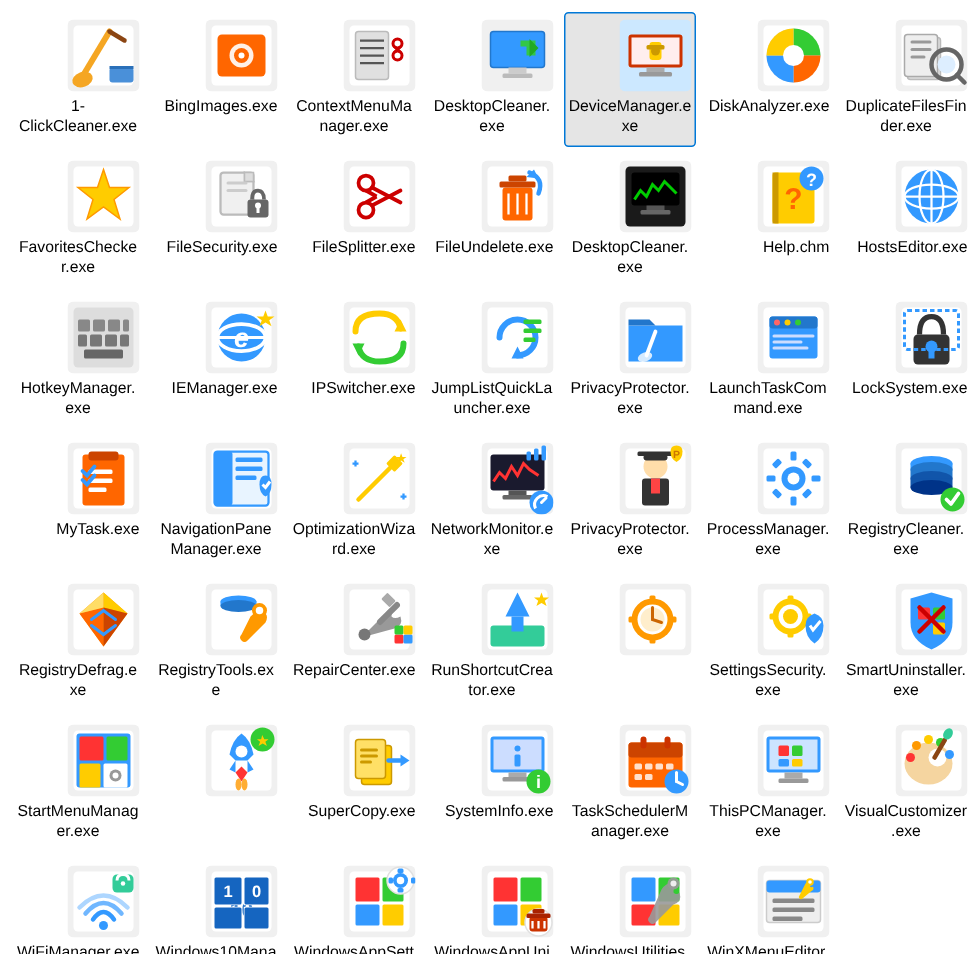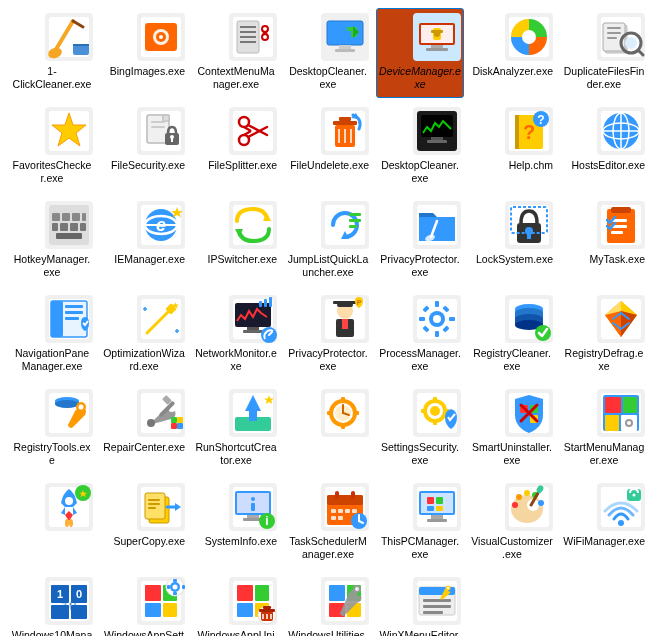--- a/index.html
+++ b/index.html
@@ -22,23 +22,22 @@
       flex-direction: column;
       align-items: flex-end;
       padding: 4px 2px;
       cursor: pointer;
       border: 1px solid transparent;
       border-radius: 3px;
       width: 88px;
       min-height: 90px;
     }
     .icon-item.selected {
-      background: #c2410c;
+      background: #e5e5e5;
       border-color: #0078d7;
-      font-style: italic;
     }
     .icon-img {
       width: 48px;
       height: 48px;
       margin-bottom: 4px;
       display: flex;
       align-items: center;
       justify-content: center;
       font-size: 32px;
     }
@@ -379,20 +378,38 @@
         <path d="M6 16 L6 40 L42 40 L42 16 Z" fill="#3399ff"></path>
         <path d="M6 16 L6 12 L20 12 L24 16 Z" fill="#2277cc"></path>
 
         <line x1="24" y1="20" x2="18" y2="36" stroke="white" stroke-width="2.5" stroke-linecap="round"></line>
         <ellipse cx="17" cy="37" rx="5" ry="3" fill="white" opacity="0.8" transform="rotate(-20 17 37)"></ellipse>
       </svg>
     </div>
     <span class="icon-label">PrivacyProtector.exe</span>
   </div>
 
+  <div class="icon-item">
+    <div class="icon-img">
+      <svg width="48" height="48" viewBox="0 0 48 48">
+        <rect width="48" height="48" fill="#f0f0f0" rx="4"></rect>
+        <rect x="4" y="4" width="40" height="40" fill="#fff" rx="3"></rect>
+
+        <rect x="8" y="10" width="32" height="28" rx="2" fill="#3399ff"></rect>
+        <rect x="8" y="10" width="32" height="8" rx="2" fill="#2277cc"></rect>
+        <circle cx="13" cy="14" r="2" fill="#ff6666"></circle>
+        <circle cx="20" cy="14" r="2" fill="#ffcc00"></circle>
+        <circle cx="27" cy="14" r="2" fill="#33cc33"></circle>
+        <rect x="10" y="22" width="28" height="2" rx="1" fill="#ccddff"></rect>
+        <rect x="10" y="26" width="20" height="2" rx="1" fill="#ccddff"></rect>
+        <rect x="10" y="30" width="24" height="2" rx="1" fill="#ccddff"></rect>
+      </svg>
+    </div>
+    <span class="icon-label">LaunchTaskCommand.exe</span>
+  </div>
 
   <div class="icon-item">
     <div class="icon-img">
       <svg width="48" height="48" viewBox="0 0 48 48">
         <rect width="48" height="48" fill="#f0f0f0" rx="4"></rect>
         <rect x="4" y="4" width="40" height="40" fill="#fff" rx="3"></rect>
 
         <rect x="12" y="22" width="24" height="20" rx="3" fill="#333"></rect>
         <path d="M16 22 Q16 10 24 10 Q32 10 32 22" fill="none" stroke="#333" stroke-width="3.5"></path>
         <circle cx="24" cy="30" r="4" fill="#3399ff"></circle>

